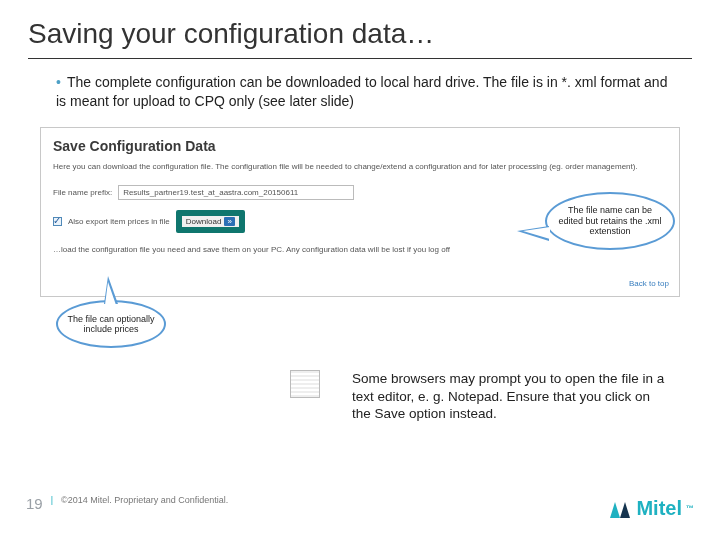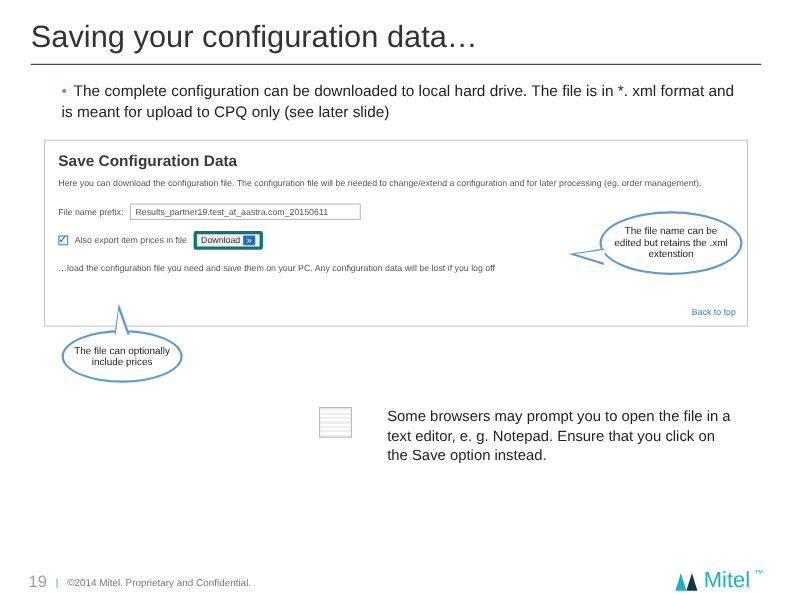--- a/index.html
+++ b/index.html
@@ -49,27 +49,27 @@
     font-weight: 600;
   }
   .shot-desc { font-size: 8px; color: #555; margin-bottom: 14px; }
   .shot-row {
     display: flex; align-items: center; gap: 6px;
     font-size: 8px; margin-bottom: 10px;
   }
   .shot-row .prefix-label { color:#555; }
   .shot-row .filebox {
     border: 1px solid #bbb; background:#fff; padding: 2px 4px;
-    width: 210px; white-space: nowrap; overflow:hidden;
+    width: 236px; white-space: nowrap; overflow:hidden;
   }
   .shot-row2 { display:flex; align-items:center; gap:6px; font-size:8px; }
   .chk { width:9px; height:9px; border:1px solid #5089b8; background:#eaf3fb; display:inline-block; position:relative; }
   .chk::after{ content:"✓"; color:#2a5f9e; position:absolute; top:-3px; left:-1px; font-size:10px; }
   .dl-btn {
-    background:#f0f0f0; border:3px solid #0f766e; border-radius:2px;
+    background:#f0f0f0; border:6px solid #0f766e; border-radius:2px;
     padding:1px 4px; font-size:8px; display:inline-flex; align-items:center; gap:3px;
     color:#333;
   }
   .dl-arrow {
     background:#2a6fb5; color:#fff; font-size:8px; padding:0 3px; border-radius:1px;
   }
   .shot-foot {
     font-size:8px; color:#555; margin-top:12px;
   }
   .backtotop {
@@ -134,30 +134,30 @@
     display:flex; gap:32px; align-items:flex-start;justify-content:flex-end;
   }
   .note-icon {
     width: 30px; height: 28px;
     border: 1px solid #bbb; background: repeating-linear-gradient(#eee, #eee 2px, #fff 2px, #fff 4px);
     flex-shrink:0;
   }
   .note-text { font-size: 13.5px; color:#222; line-height:1.3; }
   
   .footer {
-    position:absolute; left: 26px; bottom: 2px;
+    position:absolute; left: 26px; bottom: 28px;
     font-size: 9px; color:#777;
-    display:flex; align-items:center; gap:8px;
+    display:flex; align-items:flex-start; gap:8px;
   }
   .footer .pgnum { font-size: 15px; color:#9aa0a6; }
   .footer .sep { color:#1fb1c1; }
   .logo {
-    position:absolute; right: 26px; bottom: 0;
-    display:flex; gap:4px;
-    color:#1fb1c1; font-weight:400; font-size:20px;
+    position:absolute; right: 26px; bottom: 20px;
+    display:flex; align-items:center; gap:4px;
+    color:#1fb1c1; font-weight:700; font-size:20px;
   }
   .logo svg { width:24px; height:22px; }
   .logo .tm { font-size:8px; vertical-align: top; color:#1fb1c1; }
 </style>
 </head>
 <body>
 
 <h1 class="slide-title">Saving your configuration data…</h1>
 <hr class="title-rule">
 

